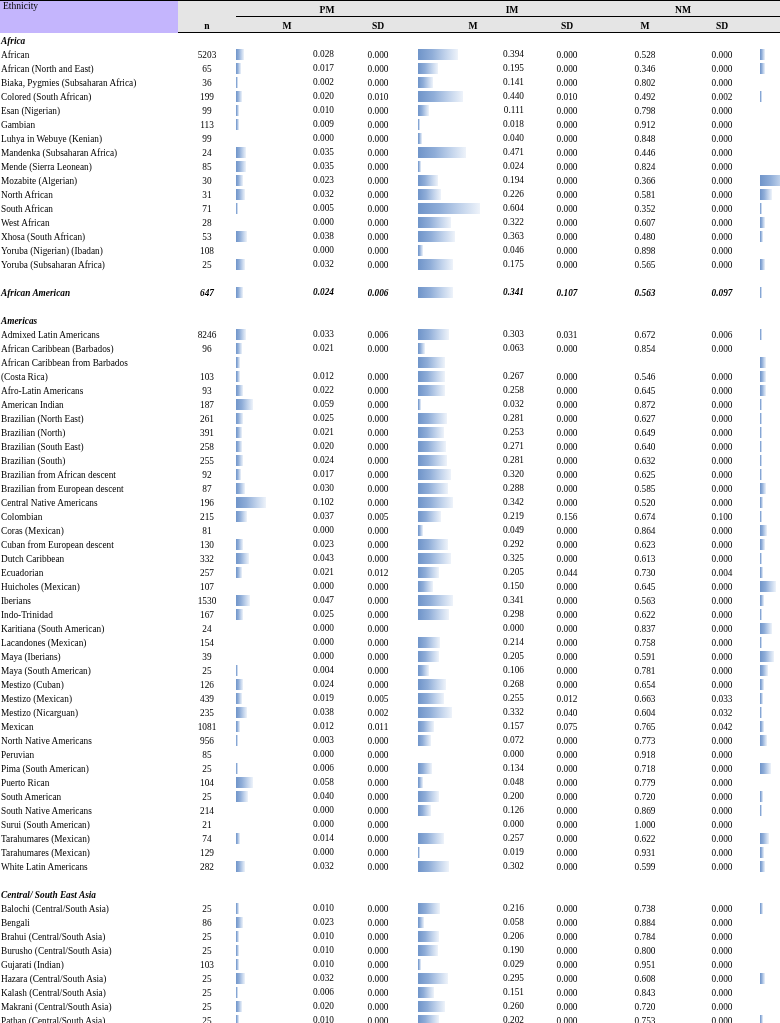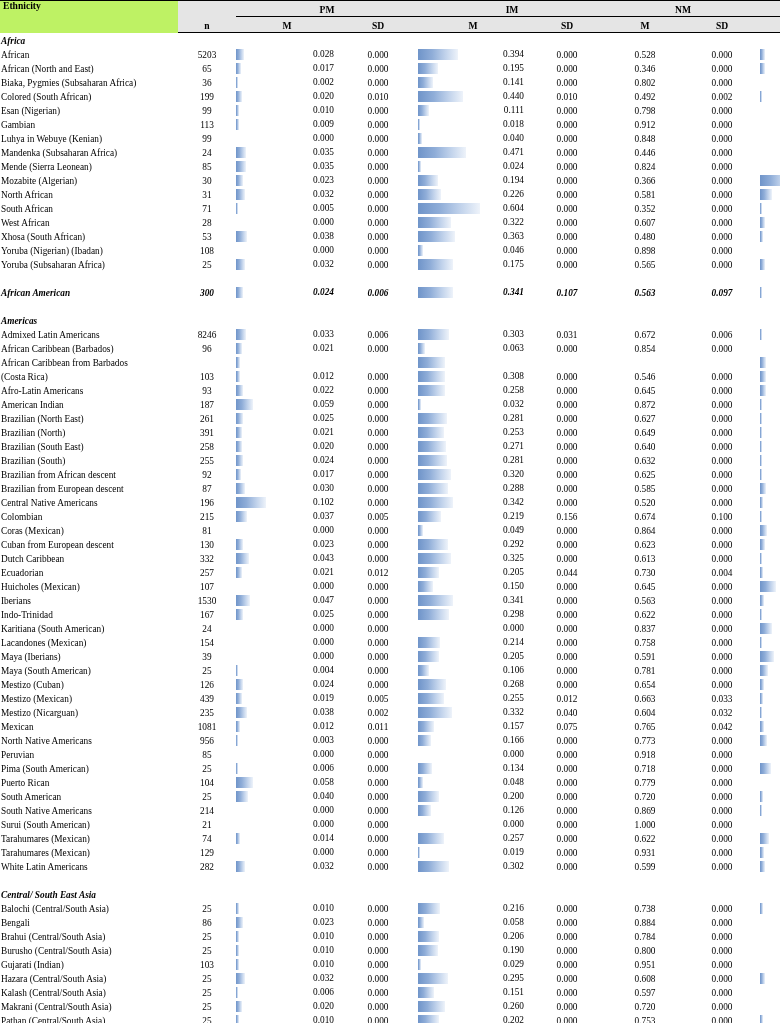--- a/index.html
+++ b/index.html
@@ -26,22 +26,22 @@
     background:#e5e5e5;
     text-align:center;
     font-weight:bold;
     font-size:9.6px;
     height:14px;
     vertical-align:bottom;
     padding-bottom:1px;
   }
   .grp.rule{border-bottom:1.4px solid #000;}
   .eth-h{
-    background:#bef264;
-    font-weight:bold;
+    background:#c4b5fd;
+    font-weight:normal;
     font-size:9.6px;
     text-align:left;
     padding-left:3px;
     vertical-align:top;
     height:14px;
   }
   .sub{
     background:#e5e5e5;
     text-align:center;
     font-weight:bold;
@@ -528,21 +528,21 @@
             <div class="barwrap">
               <div class="bar" style="width: 4.9px;"></div>
             </div>
           </td>
         </tr>
         <tr class="spacer">
           <td colspan="11"></td>
         </tr>
         <tr class="bolditalic">
           <td class="eth">African American</td>
-          <td class="n">300</td>
+          <td class="n">647</td>
           <td class="mcell">
             <div class="barwrap">
               <div class="bar" style="width: 7.1px;"></div>
               <span class="val">0.024</span>
             </div>
           </td>
           <td class="sd">0.006</td>
           <td class="mcell">
             <div class="barwrap">
               <div class="bar" style="width: 35px;"></div>
@@ -644,21 +644,21 @@
           <td class="mcell">
             <div class="barwrap">
               <div class="bar" style="width: 3.5px;"></div>
               <span class="val">0.012</span>
             </div>
           </td>
           <td class="sd">0.000</td>
           <td class="mcell">
             <div class="barwrap">
               <div class="bar" style="width: 27.4px;"></div>
-              <span class="val">0.308</span>
+              <span class="val">0.267</span>
             </div>
           </td>
           <td class="sd">0.000</td>
           <td class="nmv">0.546</td>
           <td class="sd">0.000</td>
           <td class="mcell">
             <div class="barwrap">
               <div class="bar" style="width: 6px;"></div>
             </div>
           </td>
@@ -1288,21 +1288,21 @@
           <td class="mcell">
             <div class="barwrap">
               <div class="bar" style="width: 1.5px;"></div>
               <span class="val">0.003</span>
             </div>
           </td>
           <td class="sd">0.000</td>
           <td class="mcell">
             <div class="barwrap">
               <div class="bar" style="width: 13.2px;"></div>
-              <span class="val">0.166</span>
+              <span class="val">0.072</span>
             </div>
           </td>
           <td class="sd">0.000</td>
           <td class="nmv">0.773</td>
           <td class="sd">0.000</td>
           <td class="mcell">
             <div class="barwrap">
               <div class="bar" style="width: 7.2px;"></div>
             </div>
           </td>
@@ -1678,21 +1678,21 @@
             </div>
           </td>
           <td class="sd">0.000</td>
           <td class="mcell">
             <div class="barwrap">
               <div class="bar" style="width: 15.5px;"></div>
               <span class="val">0.151</span>
             </div>
           </td>
           <td class="sd">0.000</td>
-          <td class="nmv">0.597</td>
+          <td class="nmv">0.843</td>
           <td class="sd">0.000</td>
           <td class="mcell">
             <div class="barwrap"></div>
           </td>
         </tr>
         <tr>
           <td class="eth">Makrani (Central/South Asia)</td>
           <td class="n">25</td>
           <td class="mcell">
             <div class="barwrap">

